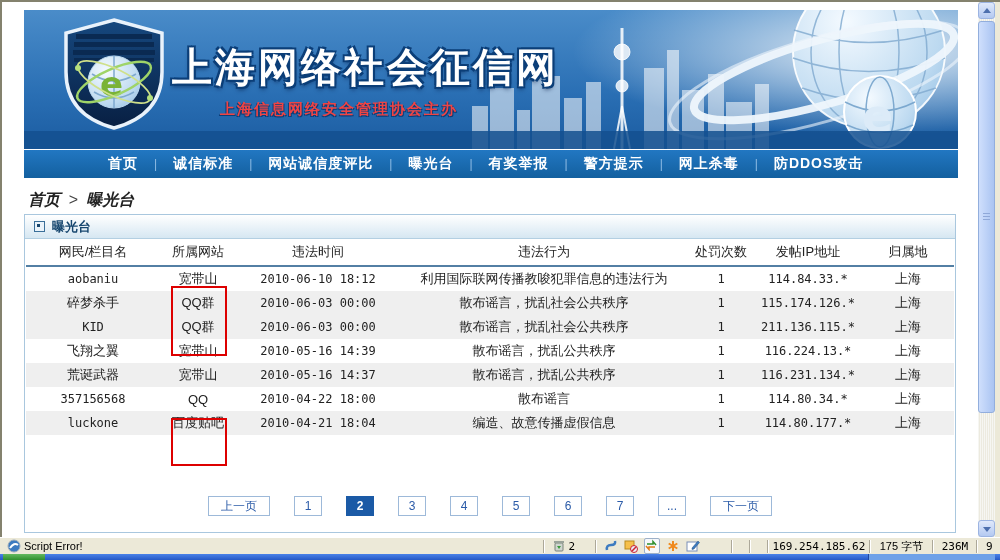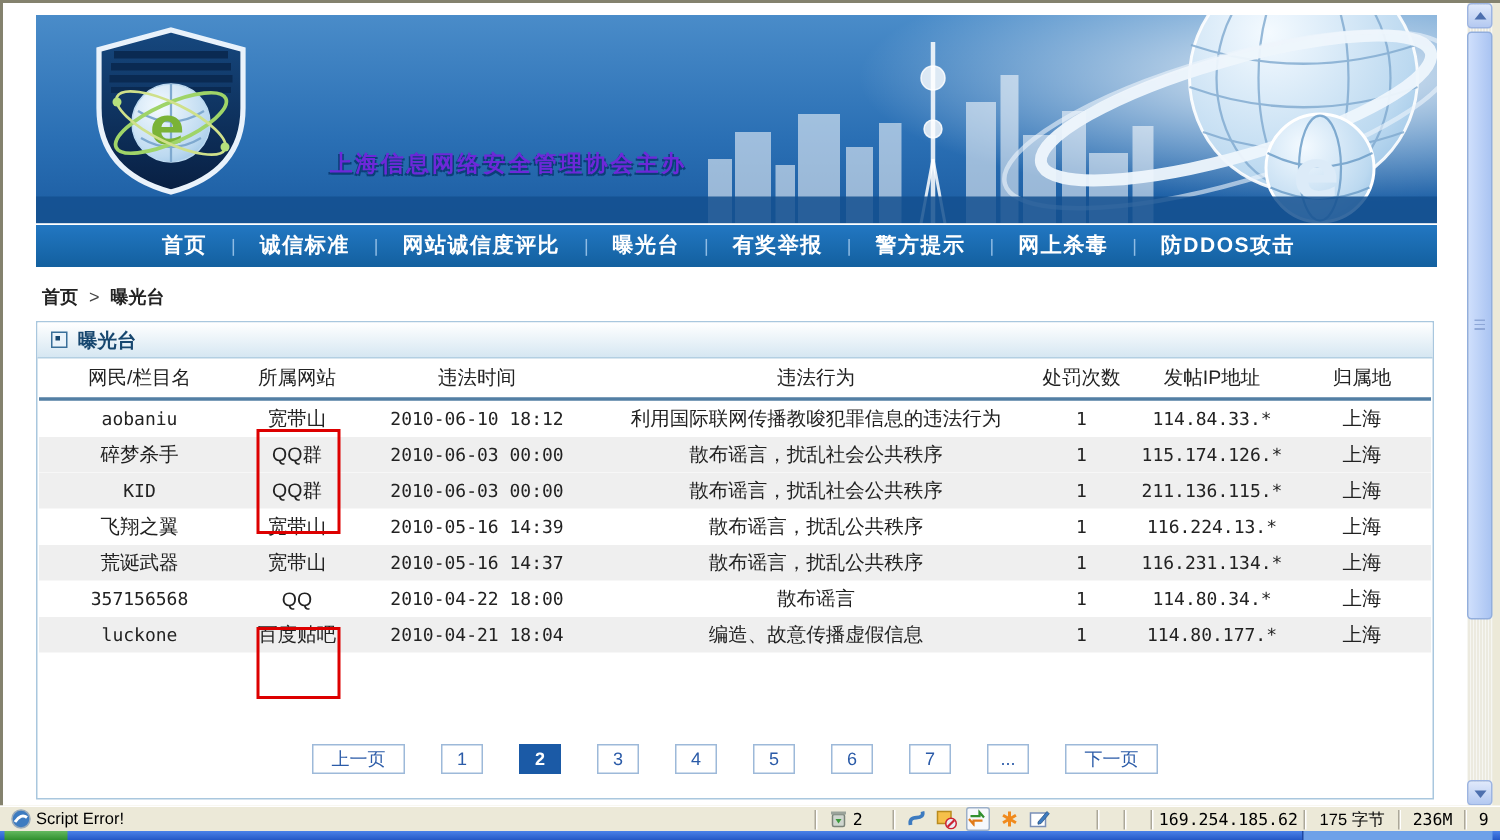--- a/index.html
+++ b/index.html
@@ -12,31 +12,31 @@
   .frame-left{position:absolute;left:0;top:0;width:2px;height:554px;background:#84826e;}
 
   
   .viewport{position:absolute;left:2px;top:2px;width:976px;height:535px;background:#fff;overflow:hidden;}
 
   
   .banner{position:absolute;left:22px;top:8px;width:934px;height:139px;overflow:hidden;}
   .banner svg{position:absolute;left:0;top:0;}
   .site-title{position:absolute;left:148px;top:30px;font-size:40px;font-weight:bold;color:#fff;letter-spacing:3px;white-space:nowrap;
     text-shadow:-2px -2px 0 #0b3e78,2px -2px 0 #0b3e78,-2px 2px 0 #0b3e78,2px 2px 0 #0b3e78,0 3px 4px rgba(0,20,60,.6);}
-  .site-subtitle{position:absolute;left:196px;top:90px;font-size:15px;font-weight:bold;color:#6d28d9;letter-spacing:2px;white-space:nowrap;
+  .site-subtitle{position:absolute;left:196px;top:90px;font-size:15px;font-weight:bold;color:#ef4444;letter-spacing:2px;white-space:nowrap;
     text-shadow:1px 1px 0 #0b3e78,-1px 1px 0 #0b3e78;}
 
   
   .nav{position:absolute;left:22px;top:148px;width:934px;height:28px;
     background:linear-gradient(#2277c2,#13609f);display:flex;align-items:center;padding-left:68px;box-sizing:border-box;}
   .nav a{color:#fff;font-size:14px;font-weight:bold;letter-spacing:1px;text-decoration:none;padding:0 16px;white-space:nowrap;}
   .nav .sep{color:#8fbce4;font-size:12px;}
 
   
-  .breadcrumb{position:absolute;left:26px;top:188px;font-size:12px;font-weight:bold;color:#222;}
+  .breadcrumb{position:absolute;left:26px;top:188px;font-size:16px;font-weight:bold;color:#222;font-style:italic;}
   .breadcrumb a{color:#222;text-decoration:none;}
   .breadcrumb .bsep{padding:0 4px;color:#444;font-weight:normal;}
 
   
   .panel{position:absolute;left:22px;top:212px;width:932px;height:319px;border:1px solid #a9c7de;background:#fff;box-sizing:border-box;}
   .panel-head{height:23px;background:linear-gradient(#ffffff,#d6e7f2);border-bottom:1px solid #b3cfe2;
     display:flex;align-items:center;padding-left:9px;font-size:13px;font-weight:bold;color:#17476f;}
   .bullet{width:9px;height:9px;border:1px solid #3a6f99;background:#eaf3fa;margin-right:7px;position:relative;}
   .bullet::after{content:"";position:absolute;left:2px;top:2px;width:3px;height:3px;background:#17476f;}
 
@@ -180,20 +180,21 @@
         <path d="M30 56 Q52 70 74 56 M32 74 Q52 86 72 74 M52 38 V90" stroke="#7fa9cf" stroke-width="1.5" fill="none"></path>
         <text x="38" y="78" font-size="34" font-weight="bold" fill="#7ab337" font-family="DejaVu Sans, sans-serif">e</text>
         <g fill="none" stroke="#9fd468" stroke-width="2.5">
           <ellipse cx="52" cy="64" rx="40" ry="13" transform="rotate(-24 52 64)"></ellipse>
           <ellipse cx="52" cy="64" rx="40" ry="13" transform="rotate(26 52 64)" stroke="#cfe08a" stroke-width="1.8"></ellipse>
         </g>
         <circle cx="16" cy="50" r="3" fill="#b6e07c"></circle>
           <circle cx="88" cy="80" r="3" fill="#b6e07c"></circle>
       </g>
     </svg>
+    <div class="site-title">上海网络社会征信网</div>
     <div class="site-subtitle">上海信息网络安全管理协会主办</div>
   </div>
 
   <div class="nav">
     <a href="#">首页</a>
     <span class="sep">|</span>
     <a href="#">诚信标准</a>
     <span class="sep">|</span>
     <a href="#">网站诚信度评比</a>
     <span class="sep">|</span>

